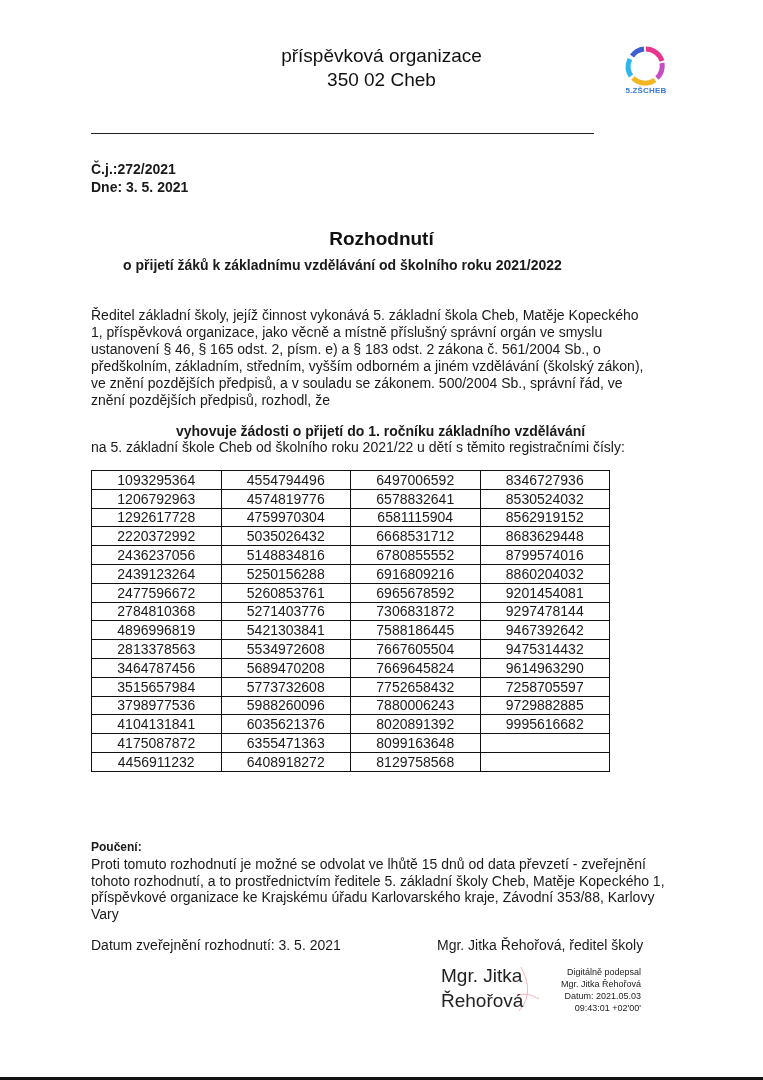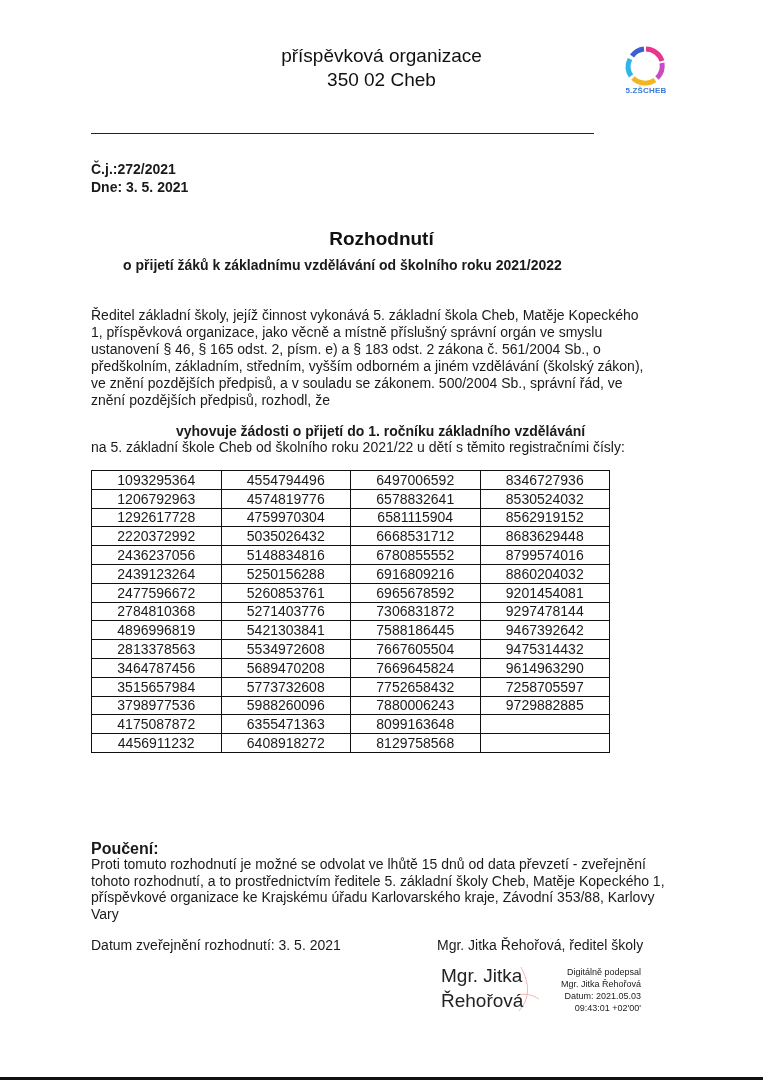--- a/index.html
+++ b/index.html
@@ -21,21 +21,21 @@
   .subtitle { position: absolute; left: 0; top: 257px; width: 621px; text-align: center; font-size: 14px; font-weight: bold; margin-left: 32px; }
 
   .para { position: absolute; left: 91px; top: 307px; width: 560px; font-size: 14px; line-height: 17px; }
 
   .verdict { position: absolute; left: 176px; top: 423px; font-size: 14px; font-weight: bold; }
   .verdict-sub { position: absolute; left: 91px; top: 439px; font-size: 14px; }
 
   table.reg { position: absolute; left: 91px; top: 470px; width: 519px; border-collapse: collapse; }
   table.reg td { border: 1px solid #111; height: 18.8px; font-size: 14px; line-height: 16px; text-align: center; padding: 0; width: 25%; }
 
-  .poucení-h { position: absolute; left: 91px; top: 840px; font-size: 16px; font-weight: bold; text-align: center; }
+  .poucení-h { position: absolute; left: 91px; top: 840px; font-size: 12px; font-weight: bold; text-align: center; }
   .poucení { position: absolute; left: 91px; top: 856px; width: 580px; font-size: 14px; line-height: 16.5px; }
 
   .pub-date { position: absolute; left: 91px; top: 937px; font-size: 14px; }
   .signer { position: absolute; left: 437px; top: 937px; font-size: 14px; }
 
   .sig { position: absolute; left: 441px; top: 963px; }
   .sig-name { position: absolute; left: 0; top: 0; font-size: 19px; line-height: 25px; color: #222; width: 90px; }
   .sig-info { position: absolute; left: 90px; top: 3px; font-size: 9px; line-height: 12px; color: #222; width: 110px; text-align: right; }
   .sig-mark { position: absolute; left: 72px; top: 2px; width: 30px; height: 50px; }
 
@@ -147,20 +147,26 @@
         <td>3515657984</td>
         <td>5773732608</td>
         <td>7752658432</td>
         <td>7258705597</td>
       </tr>
       <tr>
         <td>3798977536</td>
         <td>5988260096</td>
         <td>7880006243</td>
         <td>9729882885</td>
+      </tr>
+      <tr>
+        <td>4104131841</td>
+        <td>6035621376</td>
+        <td>8020891392</td>
+        <td>9995616682</td>
       </tr>
       <tr>
         <td>4175087872</td>
         <td>6355471363</td>
         <td>8099163648</td>
         <td></td>
       </tr>
       <tr>
         <td>4456911232</td>
         <td>6408918272</td>

